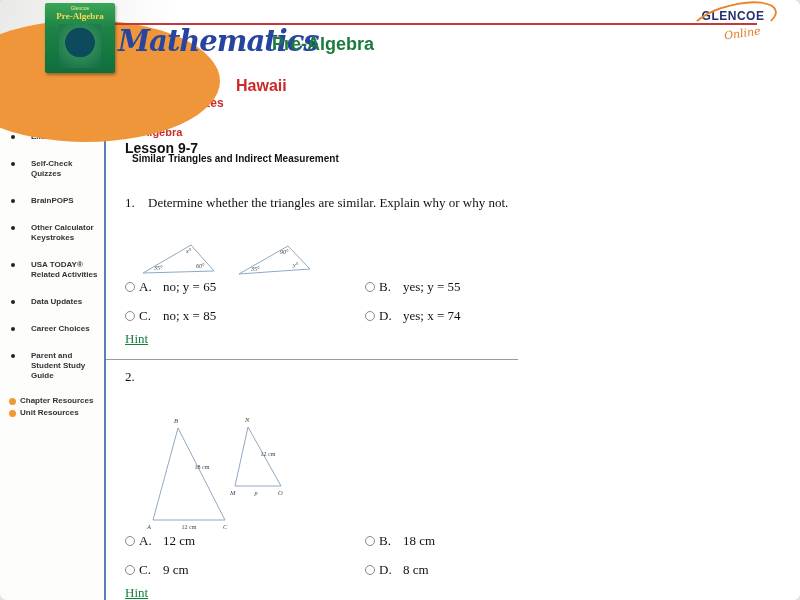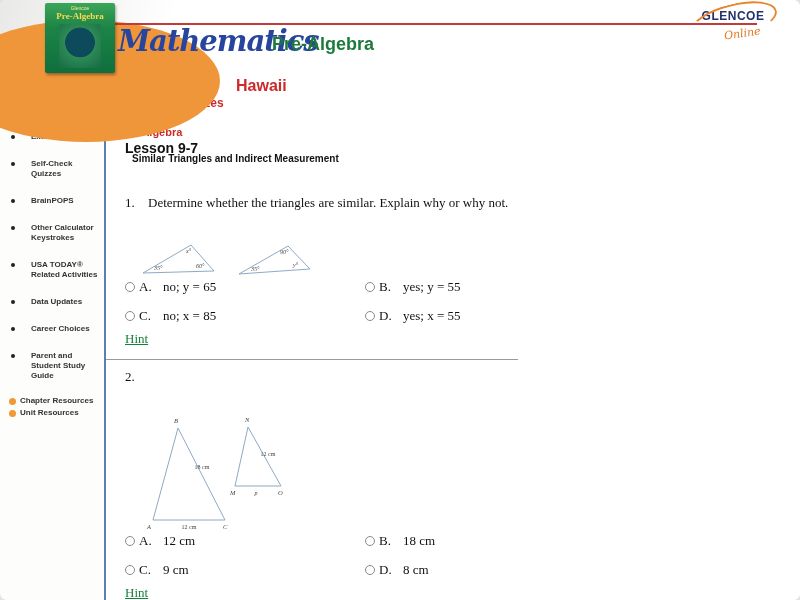--- a/index.html
+++ b/index.html
@@ -179,21 +179,21 @@
           <span class="opt-val">yes; y = 55</span>
         </div>
         <div class="opt">
           <span class="radio"></span>
           <span class="opt-key">C.</span>
           <span class="opt-val">no; x = 85</span>
         </div>
         <div class="opt">
           <span class="radio"></span>
           <span class="opt-key">D.</span>
-          <span class="opt-val">yes; x = 55</span>
+          <span class="opt-val">yes; x = 74</span>
         </div>
       </div>
 
       <div class="hint" style="top:256px;">Hint</div>
 
       <div class="divider"></div>
 
       <div class="q-row serif" style="top:294px;">
         <span class="q-num">2.</span>
       </div>

